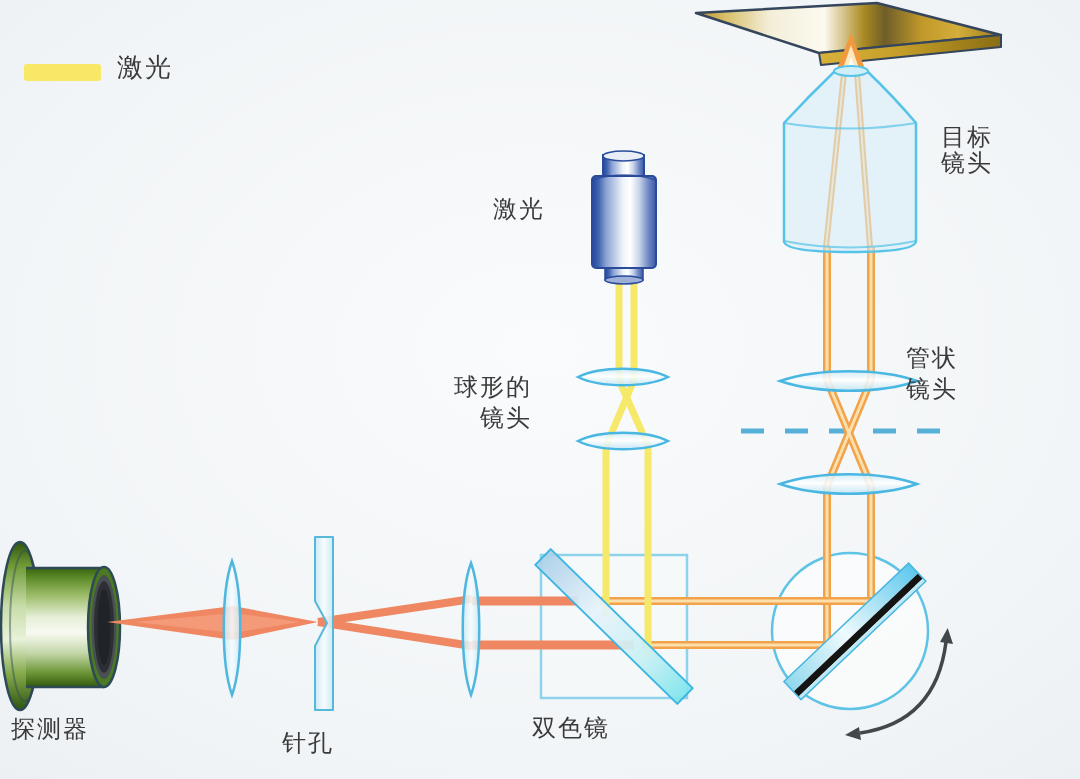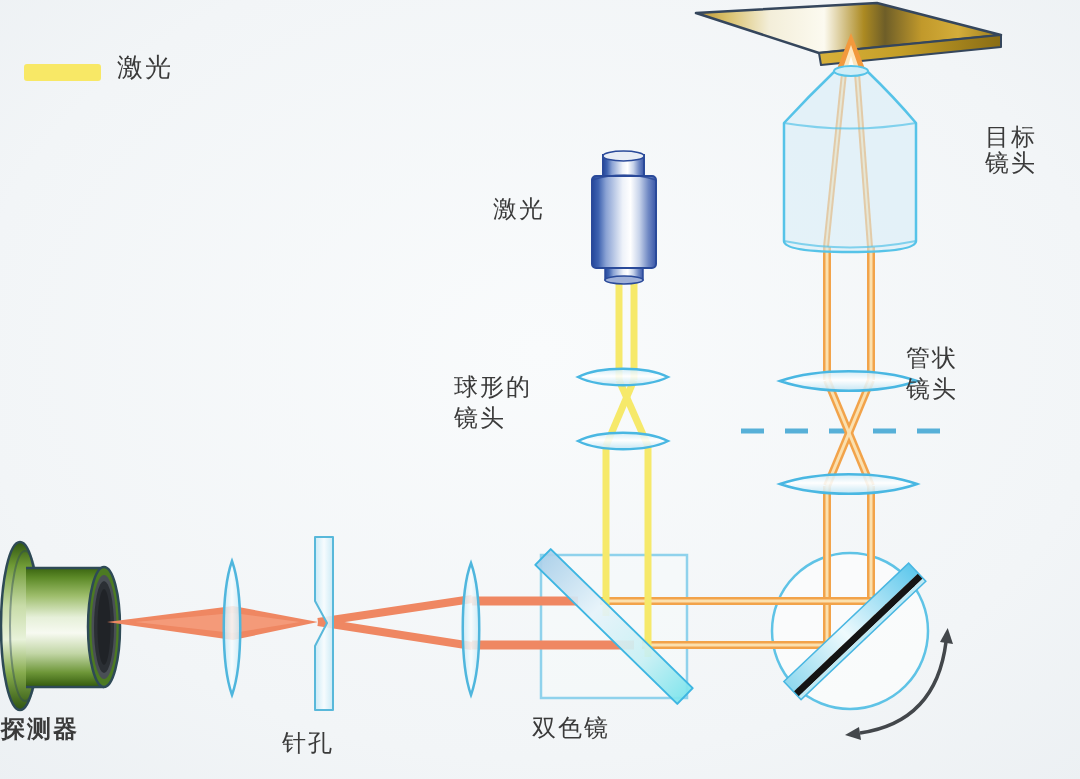--- a/index.html
+++ b/index.html
@@ -6,21 +6,21 @@
   #stage{
     position:relative;width:1080px;height:779px;overflow:hidden;
     background:#f2f5f7;
     font-family:"DejaVu Sans","Liberation Sans",sans-serif;
   }
   #diagram-svg{position:absolute;left:0;top:0;}
   .lbl{
     position:absolute;color:#3a3a3a;font-size:24px;font-weight:500;
     letter-spacing:2px;line-height:31px;white-space:pre;
   }
-  .lbl.small-lh{line-height:26px;margin-left:44px;}
+  .lbl.small-lh{line-height:26px;}
 </style>
 </head>
 <body>
 
 <div id="stage">
 
 <svg id="diagram-svg" width="1080" height="779" viewBox="0 0 1080 779">
   <defs>
     <radialGradient id="bgGrad" cx="50%" cy="45%" r="75%">
       <stop offset="0%" stop-color="#f9fbfc"></stop>
@@ -223,22 +223,22 @@
 </svg>
 
 <div class="lbl" style="left:117px;top:52px;font-size:26px;">激光</div>
 
 <div class="lbl" style="left:493px;top:194px;">激光</div>
 
 <div class="lbl small-lh" style="left:941px;top:124px;"><span>目标</span><br><span>镜头</span></div>
 
 <div class="lbl" style="left:906px;top:343px;"><span>管状</span><br><span>镜头</span></div>
 
-<div class="lbl" style="left:454px;top:372px;width:78px;text-align:left;"><span>球形的</span><br><span>镜头</span></div>
-
-<div class="lbl" style="left:1px;top:714px;font-weight:bold;">探测器</div>
+<div class="lbl" style="left:454px;top:372px;width:78px;text-align:right;"><span>球形的</span><br><span>镜头</span></div>
+
+<div class="lbl" style="left:11px;top:714px;">探测器</div>
 
 <div class="lbl" style="left:282px;top:728px;">针孔</div>
 
 <div class="lbl" style="left:532px;top:714px;font-family:Liberation Mono, monospace;">双色镜</div>
 
 
 </div>
 
 </body></html>

